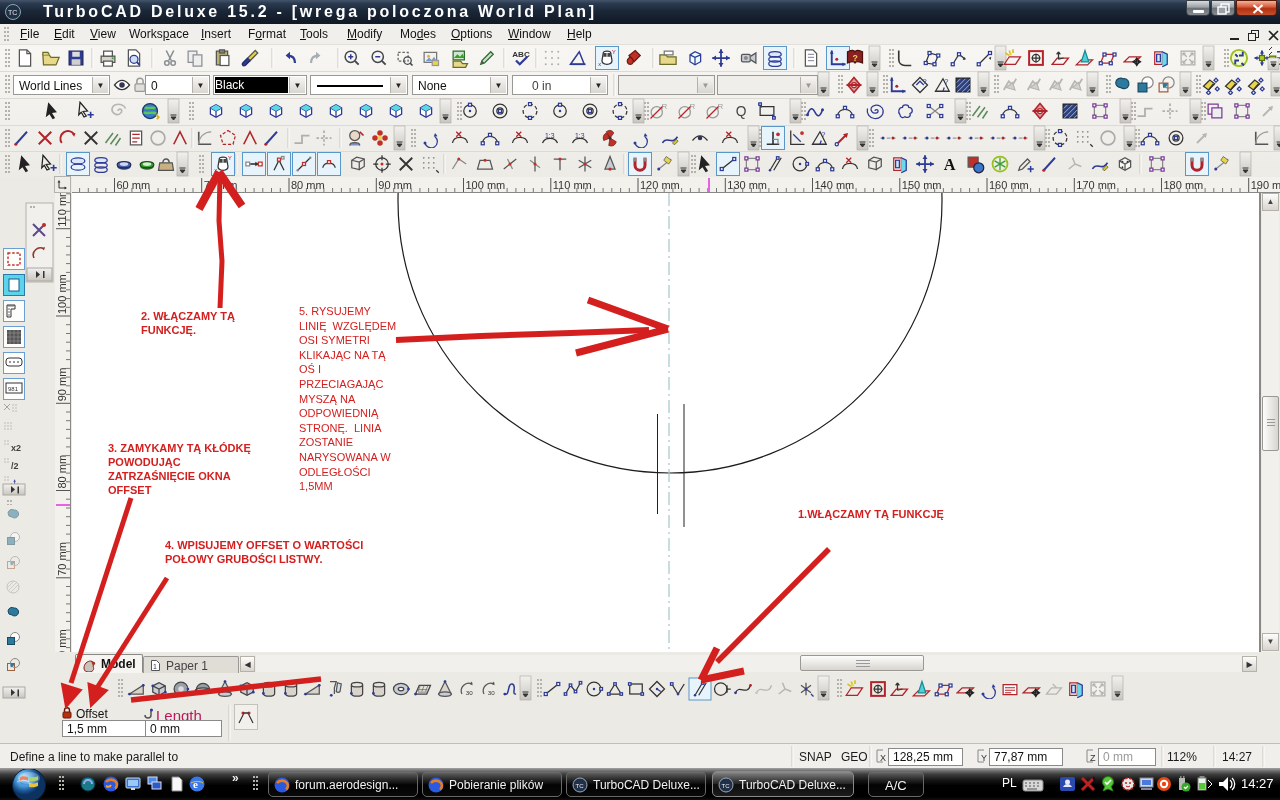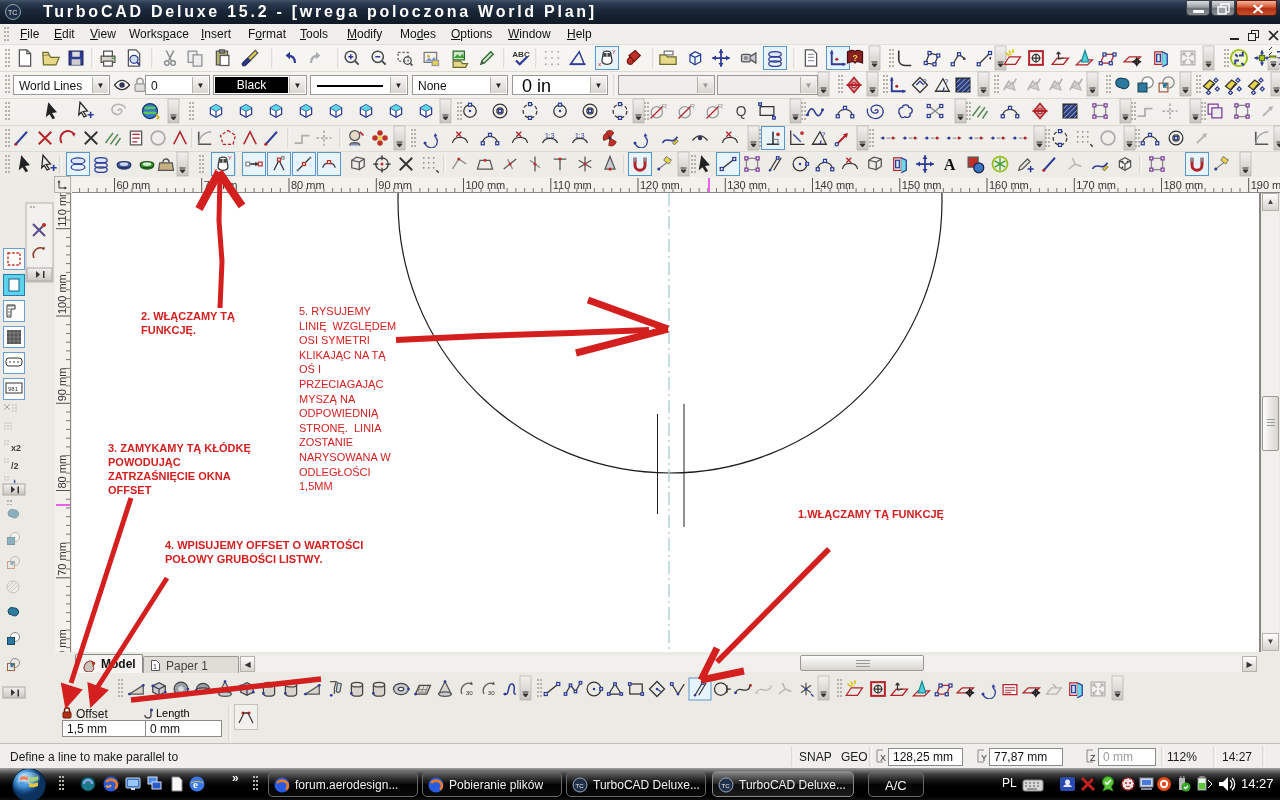--- a/index.html
+++ b/index.html
@@ -832,29 +832,29 @@
       <div class="rowline" style="top:106px"></div>
 </div>
 
 <div class="combo" style="left:13px;width:97px;background:#fff"><span style="padding-left:5px;font-size:12px;color:#111">World Lines</span><div class="carr" style="color:#222">▼</div></div>
 <svg class="abs" style="left:113px;top:76px" width="62" height="18">
       <use href="#eye" x="-1.0" y="-1.0" width="20" height="20"></use>
       <use href="#lockS" x="17.0" y="-1.0" width="20" height="20"></use>
     </svg>
 <div class="combo" style="left:145px;width:65px;background:#fff"><span style="padding-left:5px;font-size:12px;color:#111">0</span><div class="carr" style="color:#222">▼</div></div>
 <div class="combo" style="left:213px;width:94px">
-      <div style="position:absolute;left:1px;top:1px;bottom:1px;right:18px;background:#000;color:#fff;text-align:center;font-size:12px;line-height:16px">Black</div>
+      <div style="position:absolute;left:1px;top:1px;bottom:1px;right:18px;background:#000;color:#fff;text-align:left;font-size:12px;line-height:16px">Black</div>
       <div class="carr">▼</div>
     </div>
 <div class="combo" style="left:310px;width:98px;background:#fff">
       <div style="position:absolute;left:6px;top:9px;width:66px;height:1.5px;background:#000"></div>
       <div class="carr">▼</div>
     </div>
 <div class="combo" style="left:412px;width:96px;background:#fff"><span style="padding-left:5px;font-size:12px;color:#111">None</span><div class="carr" style="color:#222">▼</div></div>
-<div class="combo" style="left:512px;width:96px;background:#fff"><span style="padding-left:9px;font-size:18px;color:#000000">0 in</span><div class="carr" style="color:#222">▼</div></div>
+<div class="combo" style="left:512px;width:96px;background:#fff"><span style="padding-left:19px;font-size:12px;color:#404040">0 in</span><div class="carr" style="color:#222">▼</div></div>
 <svg class="abs" style="left:613px;top:74px" width="4" height="22">
       <line x1="1" y1="0" x2="1" y2="22" stroke="#c9c6c0"></line>
       <line x1="2" y1="0" x2="2" y2="22" stroke="#fdfdfc"></line>
     </svg>
 <div class="combo" style="left:618px;width:97px;background:#efeeea"><span style="padding-left:5px;font-size:12px;color:#111"></span><div class="carr" style="color:#999">▼</div></div>
 <div class="combo" style="left:717px;width:101px;background:#efeeea"><span style="padding-left:5px;font-size:12px;color:#111"></span><div class="carr" style="color:#999">▼</div></div>
 
 <div class="abs" style="left:0;top:177px;width:1280px;height:566px;background:#eceae5"></div>
 <svg class="abs" style="left:72px;top:177px" width="1208" height="16">
       <rect x="0" y="0" width="1208" height="16" fill="#f3f1ec"></rect>
@@ -1266,21 +1266,21 @@
  <svg class="abs" style="left:60px;top:3px" width="14" height="14">
         <rect x="3" y="6" width="8" height="6" rx="1" fill="#b33014" stroke="#701808"></rect>
         <path d="M4.5 6V4.2a2.5 2.5 0 015 0V6" fill="none" stroke="#701808" stroke-width="1.4"></path>
       </svg>
  <span class="abs" style="left:76px;top:4px;font-size:12px;color:#111">Offset</span>
  <div class="fld" style="left:62px;top:17px;width:87px;height:17px">1,5 mm</div>
  <svg class="abs" style="left:144px;top:5px" width="10" height="12">
         <path d="M7 1v6a3 3 0 01-6 0" fill="none" stroke="#555" stroke-width="1.5"></path>
         <circle cx="7.5" cy="2" r="1.5" fill="#2d3a96"></circle>
       </svg>
- <span class="abs" style="left:156px;top:4px;font-size:11px;color:#000000">Length</span>
+ <span class="abs" style="left:156px;top:4px;font-size:15px;color:#be185d">Length</span>
  <div class="fld" style="left:145px;top:17px;width:77px;height:17px">0 mm</div>
  <svg class="abs" style="left:228px;top:2px" width="4" height="36">
         <line x1="1" y1="0" x2="1" y2="36" stroke="#c9c6c0"></line>
         <line x1="2" y1="0" x2="2" y2="36" stroke="#fdfdfc"></line>
       </svg>
  <div class="abs" style="left:234px;top:1px;width:24px;height:26px;background:#f2f0ec;border:1px solid #c5c2bc"><svg width="22" height="24">
           <path d="M4 18L9 8h4l5 10" fill="none" stroke="#333" stroke-width="1.2"></path>
           <circle cx="8" cy="8" r="1.6" fill="#c03028"></circle>
           <circle cx="14" cy="8" r="1.6" fill="#c03028"></circle>
           <path d="M8 8h6" stroke="#333"></path>

